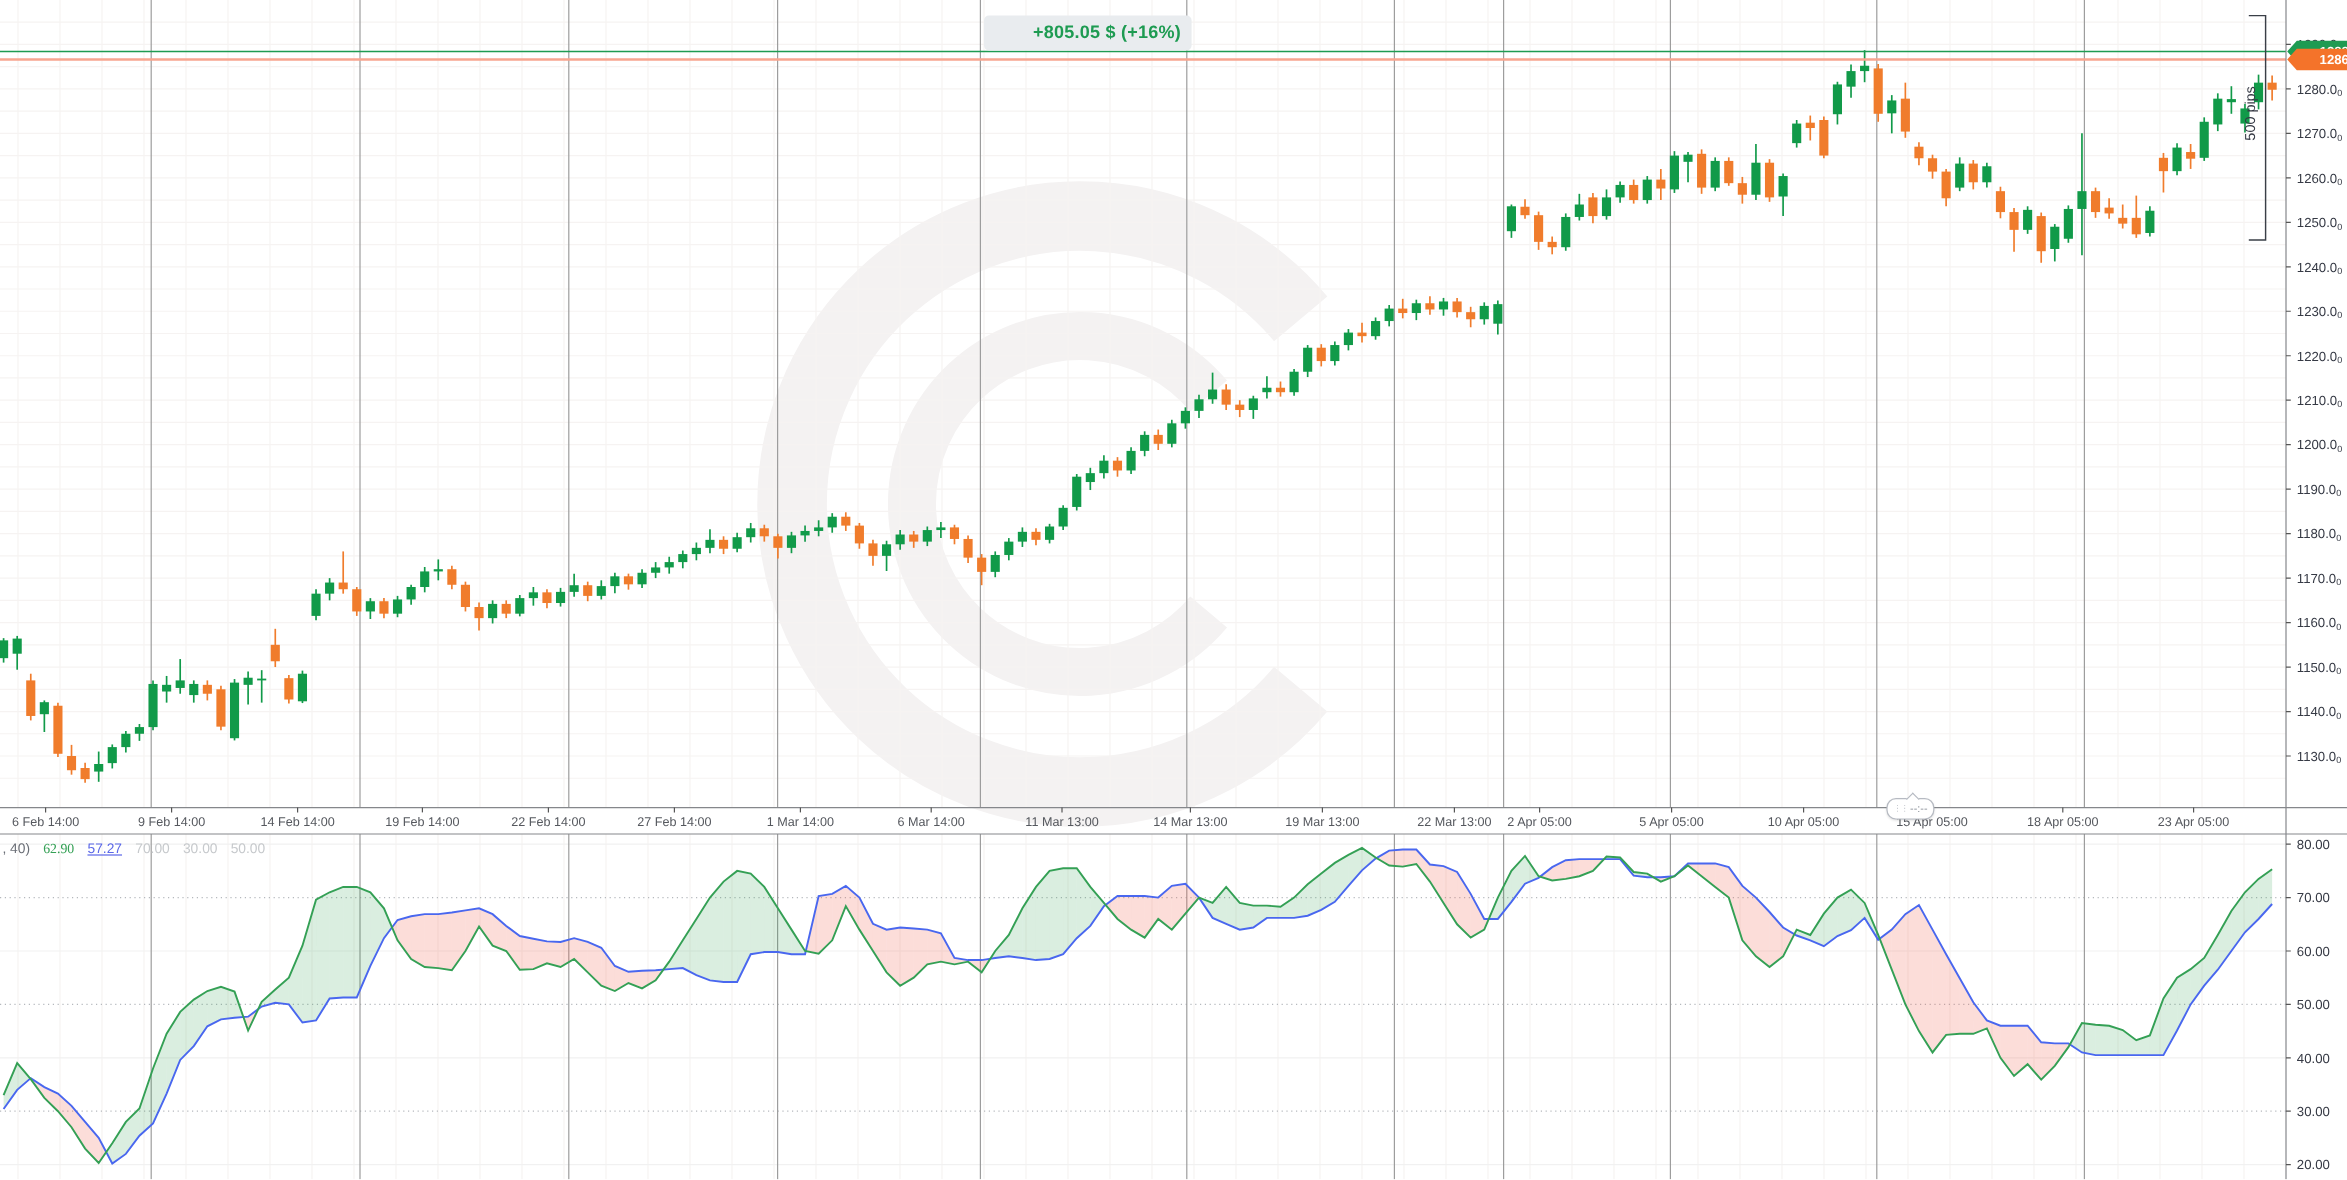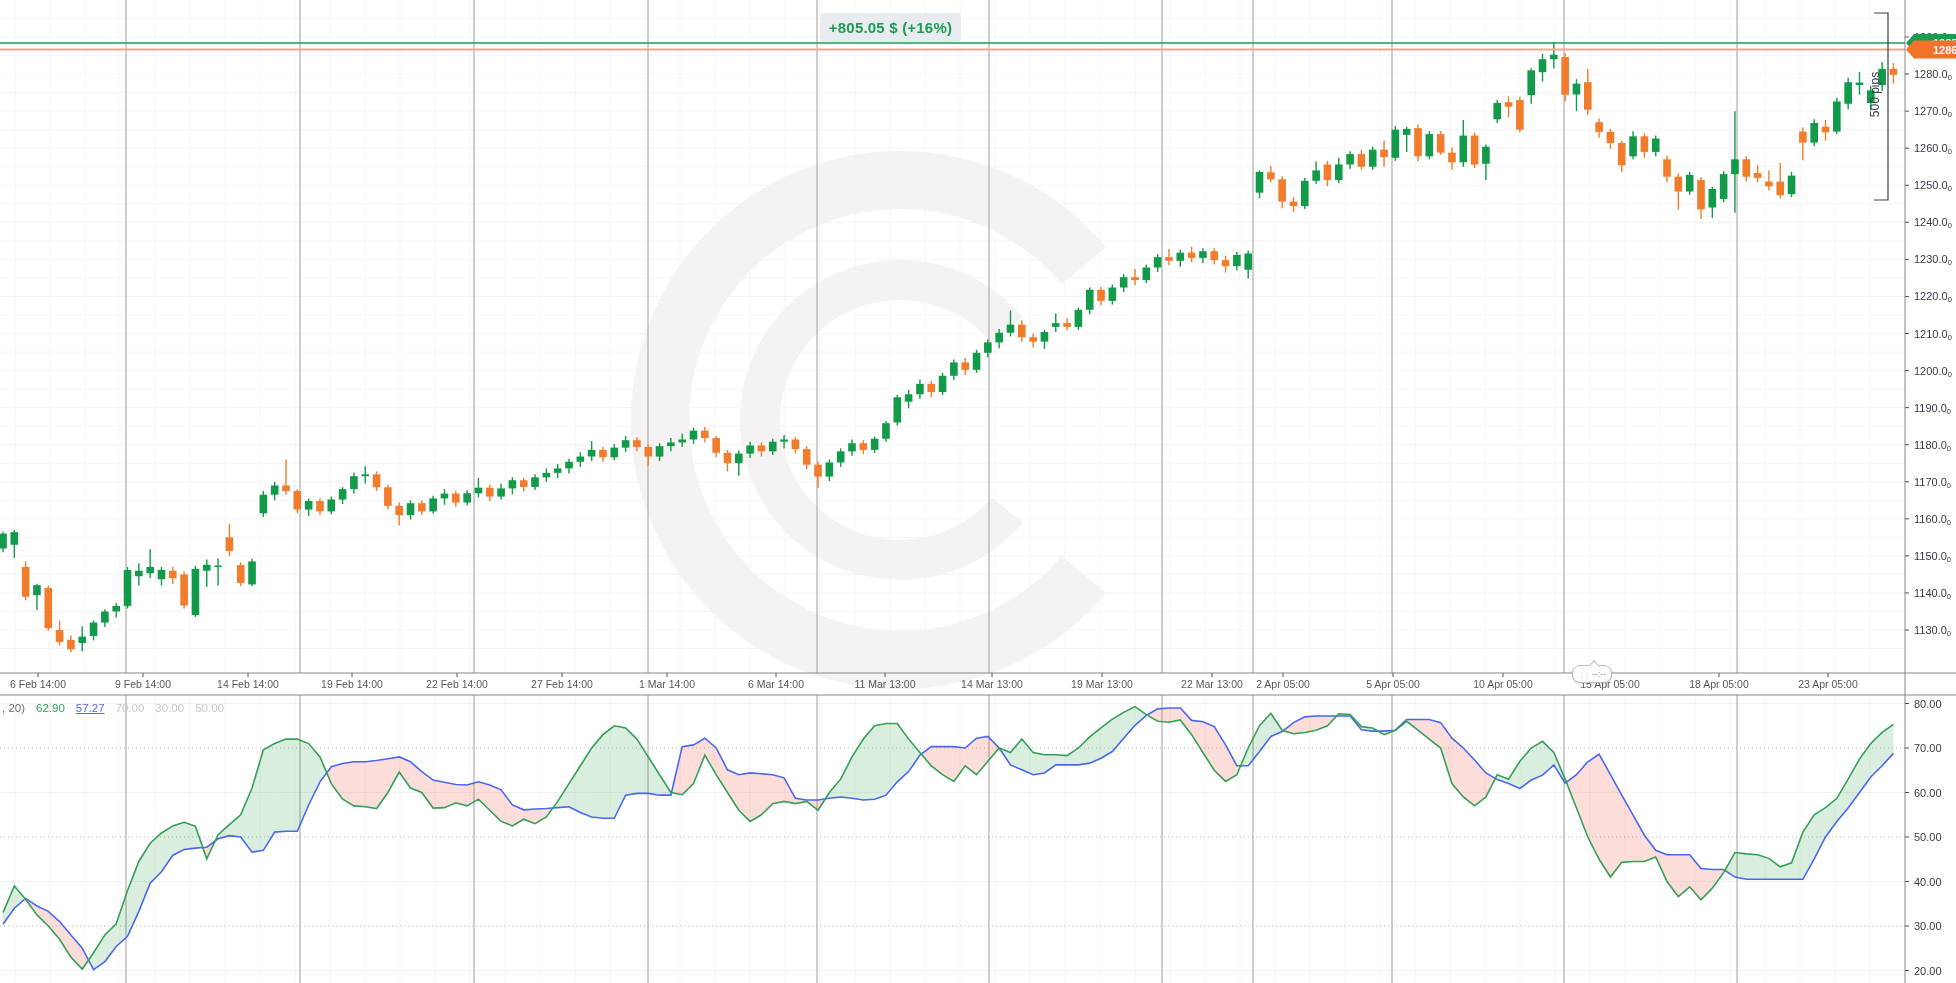--- a/index.html
+++ b/index.html
@@ -1,21 +1,21 @@
 <!DOCTYPE html>
 <html><head>
 <meta charset="utf-8">
 <style>
   html,body{margin:0;padding:0;background:#fff;}
   #app{position:relative;width:1956px;height:983px;overflow:hidden;background:#fff;
        font-family:"Liberation Sans",sans-serif;}
   #chart-svg{position:absolute;left:0;top:0;}
   .pnl-badge{position:absolute;left:820px;top:13px;width:141px;height:29px;background:#e9ecef;
       border-radius:4px;display:flex;align-items:center;justify-content:center;
-      color:#1e9b52;font-size:15px;font-weight:700;letter-spacing:.2px;}
+      color:#1e9b52;font-size:15px;font-weight:700;letter-spacing:.2px;padding-left:32px;}
   .osc-legend{position:absolute;left:2px;top:700px;height:16px;display:flex;align-items:center;
       font-size:11.5px;color:#6a6e76;white-space:nowrap;}
   .osc-legend span{margin-right:11px;}
   .time-tooltip{position:absolute;left:1572px;top:665px;width:38px;height:16px;background:#fff;
       border:1px solid #b6bac2;border-radius:8px;box-shadow:0 1px 2px rgba(0,0,0,.12);
       display:flex;align-items:center;justify-content:center;z-index:5;}
   .time-tooltip .arrow{position:absolute;top:-4px;left:17px;width:7px;height:7px;background:#fff;
       border-left:1px solid #b6bac2;border-top:1px solid #b6bac2;transform:rotate(45deg);}
   .time-tooltip .grip{color:#c3c6cc;font-size:7px;line-height:7px;letter-spacing:-1px;margin-right:2px;}
   .time-tooltip .ttx{color:#8a8f98;font-size:9px;}
@@ -842,22 +842,22 @@
       </g>
       <g>
         <path d="M1874 13 H1888 V200 H1874" stroke="#3a3f47" stroke-width="1.2" fill="none"></path>
         <text x="1879" y="94.5" fill="#363a45" font-size="12" font-family="Liberation Sans, sans-serif" text-anchor="middle" transform="rotate(-90 1879 94.5)">500 pips</text>
       </g>
     </svg>
 
   <div class="pnl-badge">+805.05 $ (+16%)</div>
 
   <div class="osc-legend" id="osc-legend">
-      <span>, 20)</span>
-      <span style="color: rgb(52, 160, 85);">62.90</span>
+      <span>, 40)</span>
+      <span style="color: rgb(52, 160, 85); font-family: Liberation Serif, serif;">62.90</span>
       <span style="color: rgb(91, 104, 232); text-decoration: underline;">57.27</span>
       <span style="color: rgb(198, 201, 204);">70.00</span>
       <span style="color: rgb(198, 201, 204);">30.00</span>
       <span style="color: rgb(198, 201, 204);">50.00</span>
     </div>
 
   <div class="time-tooltip">
     <span class="arrow"></span>
     <span class="grip">⋮⋮</span>
     <span class="ttx">--:--</span>

